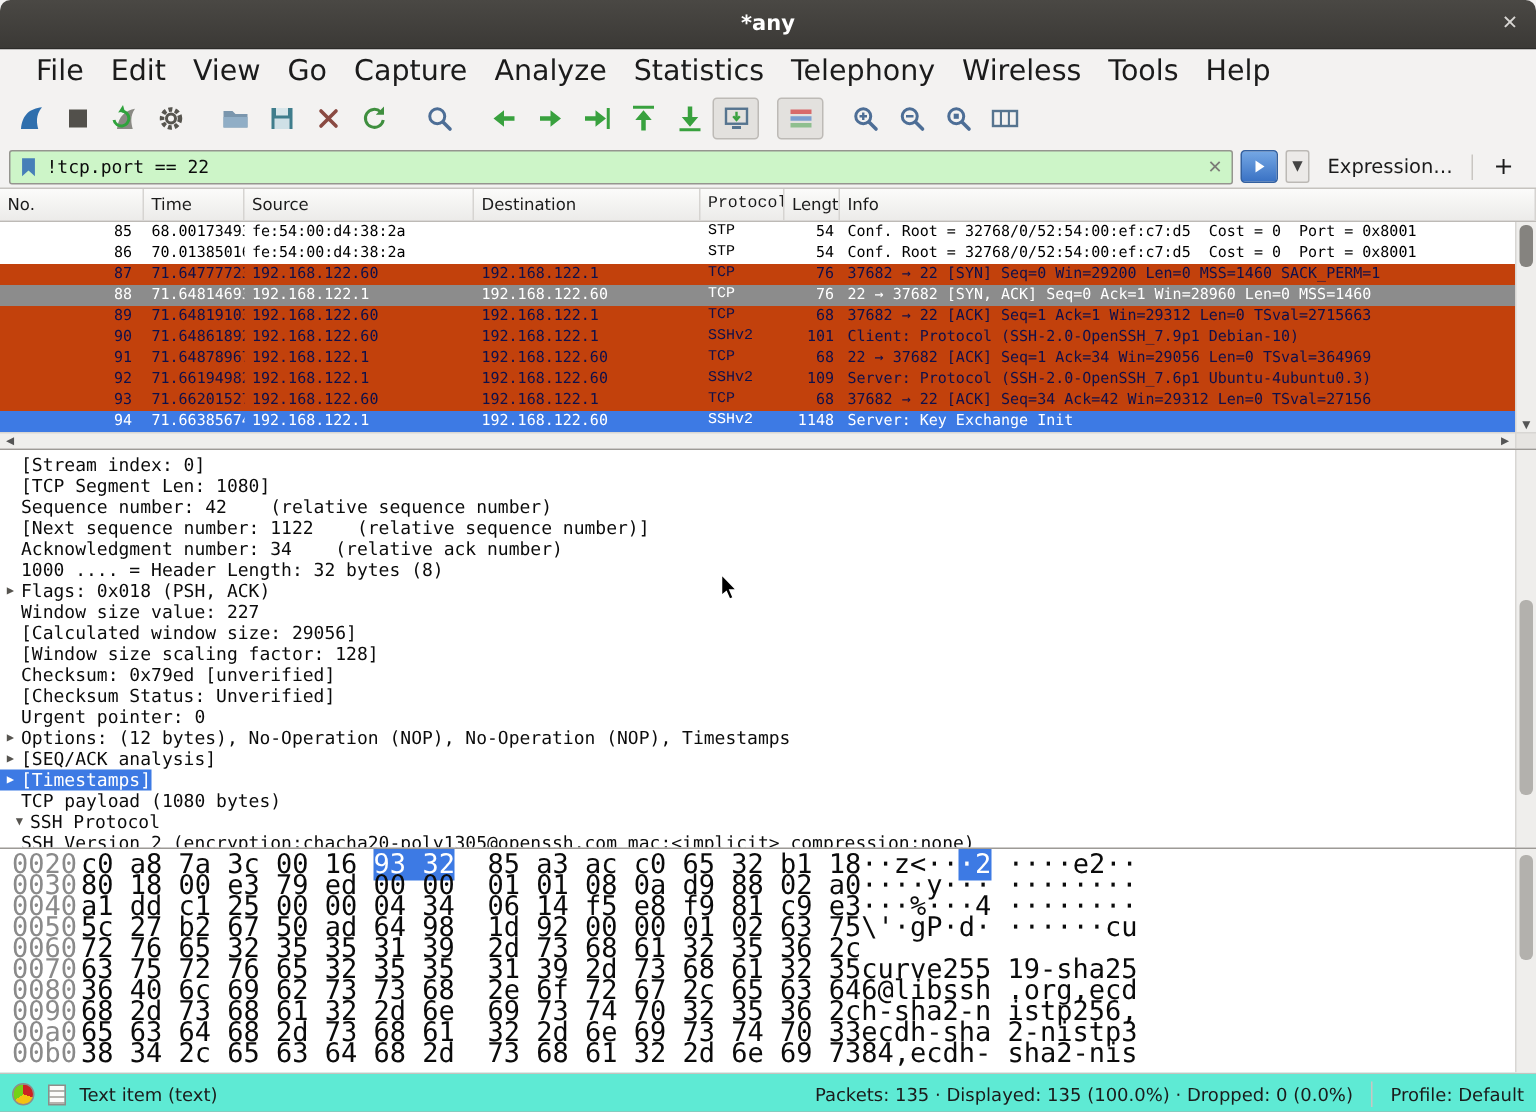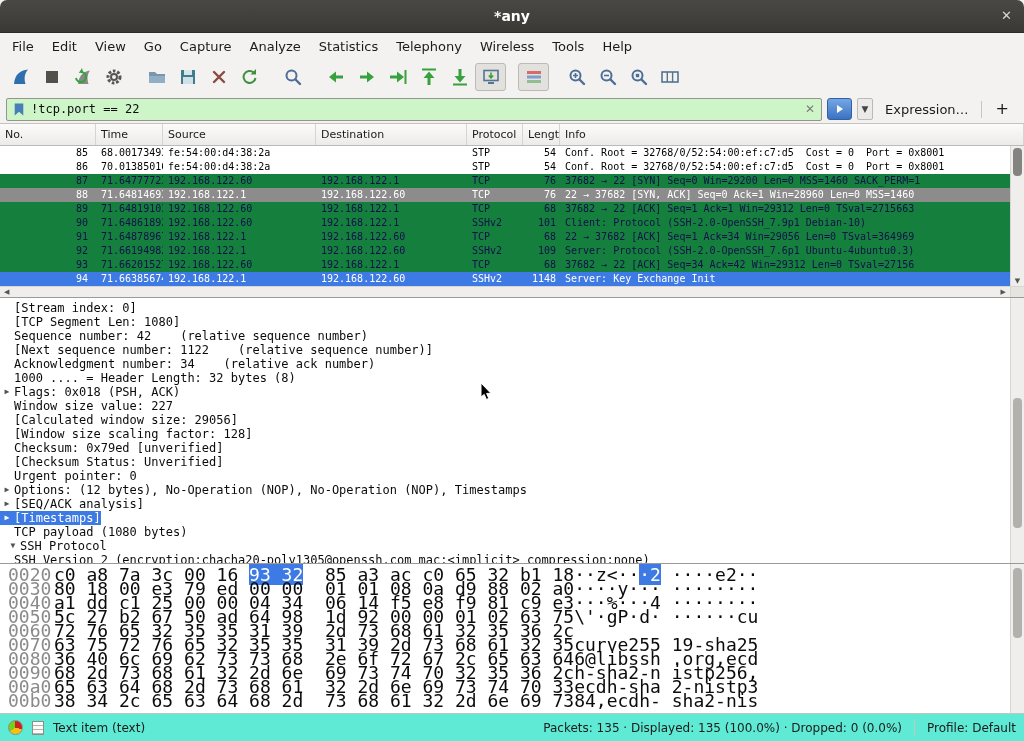--- a/index.html
+++ b/index.html
@@ -8,21 +8,21 @@
   .window { position:relative; width:1024px; height:741px; display:flex; flex-direction:column; background:#f3f2f1; }
 
   
   .titlebar { flex:0 0 33px; background:linear-gradient(#4a4844,#3b3936); color:#fff;
               display:flex; align-items:center; justify-content:center; position:relative;
               font-size:14px; font-weight:600; border-radius:7px 7px 0 0; border-bottom:1px solid #2c2b29; }
   .close-btn { position:absolute; right:12px; top:8px; color:#d8d6d3; font-size:13px; font-weight:400; }
 
   
   .menubar { flex:0 0 26px; display:flex; align-items:center; background:#f3f2f1;
-             font-size:13px; color:#1b1b1b; padding-left:3px; }
+             font-size:19px; color:#1b1b1b; padding-left:15px; }
   .menu-item { padding:3px 9px; border-radius:3px; }
 
   
   .toolbar { flex:0 0 36px; display:flex; align-items:center; background:#f3f2f1; padding:0 5px; }
   .tbtn { width:31px; height:28px; display:flex; align-items:center; justify-content:center;
           border-radius:3px; flex:0 0 auto; }
   .tbtn.sep { margin-left:12px; }
   .tbtn.pressed { background:#e3e1de; border:1px solid #bdbab6; }
   .ticon svg { width:20px; height:20px; display:block; }
 
@@ -47,25 +47,25 @@
   
   .packet-list { flex:0 0 173px; position:relative; background:#fff; }
   .pl-header { height:22px; display:flex; background:linear-gradient(#fbfbfa,#ecebe9);
                border-bottom:1px solid #bdbab6; font-size:11px; color:#1b1b1b; overflow:hidden; }
   .plh-cell { padding:4px 0 0 5px; border-right:1px solid #d6d4d1; overflow:hidden; white-space:nowrap; flex:0 0 auto; }
   .pl-body { height:140px; width:1010px; overflow:hidden;
              font-family:"DejaVu Sans Mono","Liberation Mono",monospace; font-size:10px; }
   .pl-row { display:flex; height:14px; line-height:14px; white-space:pre; }
   .pl-cell { overflow:hidden; flex:0 0 auto; padding-left:5px; }
   .c-no{width:96px;} .c-time{width:67px;} .c-source{width:153px;} .c-destination{width:151px;}
-  .c-protocol{width:56px;} .c-length{width:37px;} .c-info{flex:1 1 auto; width:auto;}
+  .c-protocol{width:56px;font-family:Liberation Mono, monospace;} .c-length{width:37px;} .c-info{flex:1 1 auto; width:auto;}
   .pl-row .c-no{text-align:right; padding-right:8px; padding-left:0;}
   .pl-row .c-length{text-align:right; padding-right:4px; padding-left:0;}
   .row-plain{background:#fff;color:#000;}
-  .row-tcp{background:#15803d;color:#10104a;justify-content:space-between;}
+  .row-tcp{background:#c2410c;color:#10104a;justify-content:space-between;}
   .row-gray{background:#8c8c8c;color:#fff;}
   .row-selected{background:#3d7ae4;color:#fff;}
   .pl-vscroll { position:absolute; top:22px; right:0; width:14px; height:140px; background:#efeeec; border-left:1px solid #d8d6d3; }
   .pl-vthumb { position:absolute; top:2px; left:2px; width:9px; height:28px; background:#85837f; border-radius:4px; }
   .pl-vstep { position:absolute; bottom:1px; left:0; width:13px; text-align:center; font-size:7px; color:#555; }
   .pl-hscroll { position:absolute; left:0; bottom:0; width:1010px; height:11px; background:#efeeec; border-top:1px solid #d8d6d3;
                 display:flex; align-items:center; justify-content:space-between; padding:0 4px; font-size:7px; color:#555; }
   .pl-corner { position:absolute; right:0; bottom:0; width:14px; height:11px; background:#e6e4e1; border-top:1px solid #d8d6d3; border-left:1px solid #d8d6d3;}
 
   

